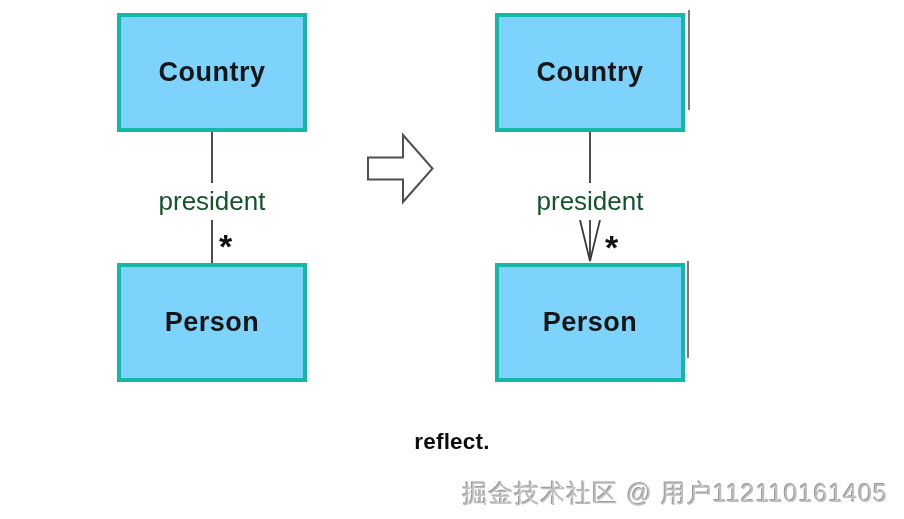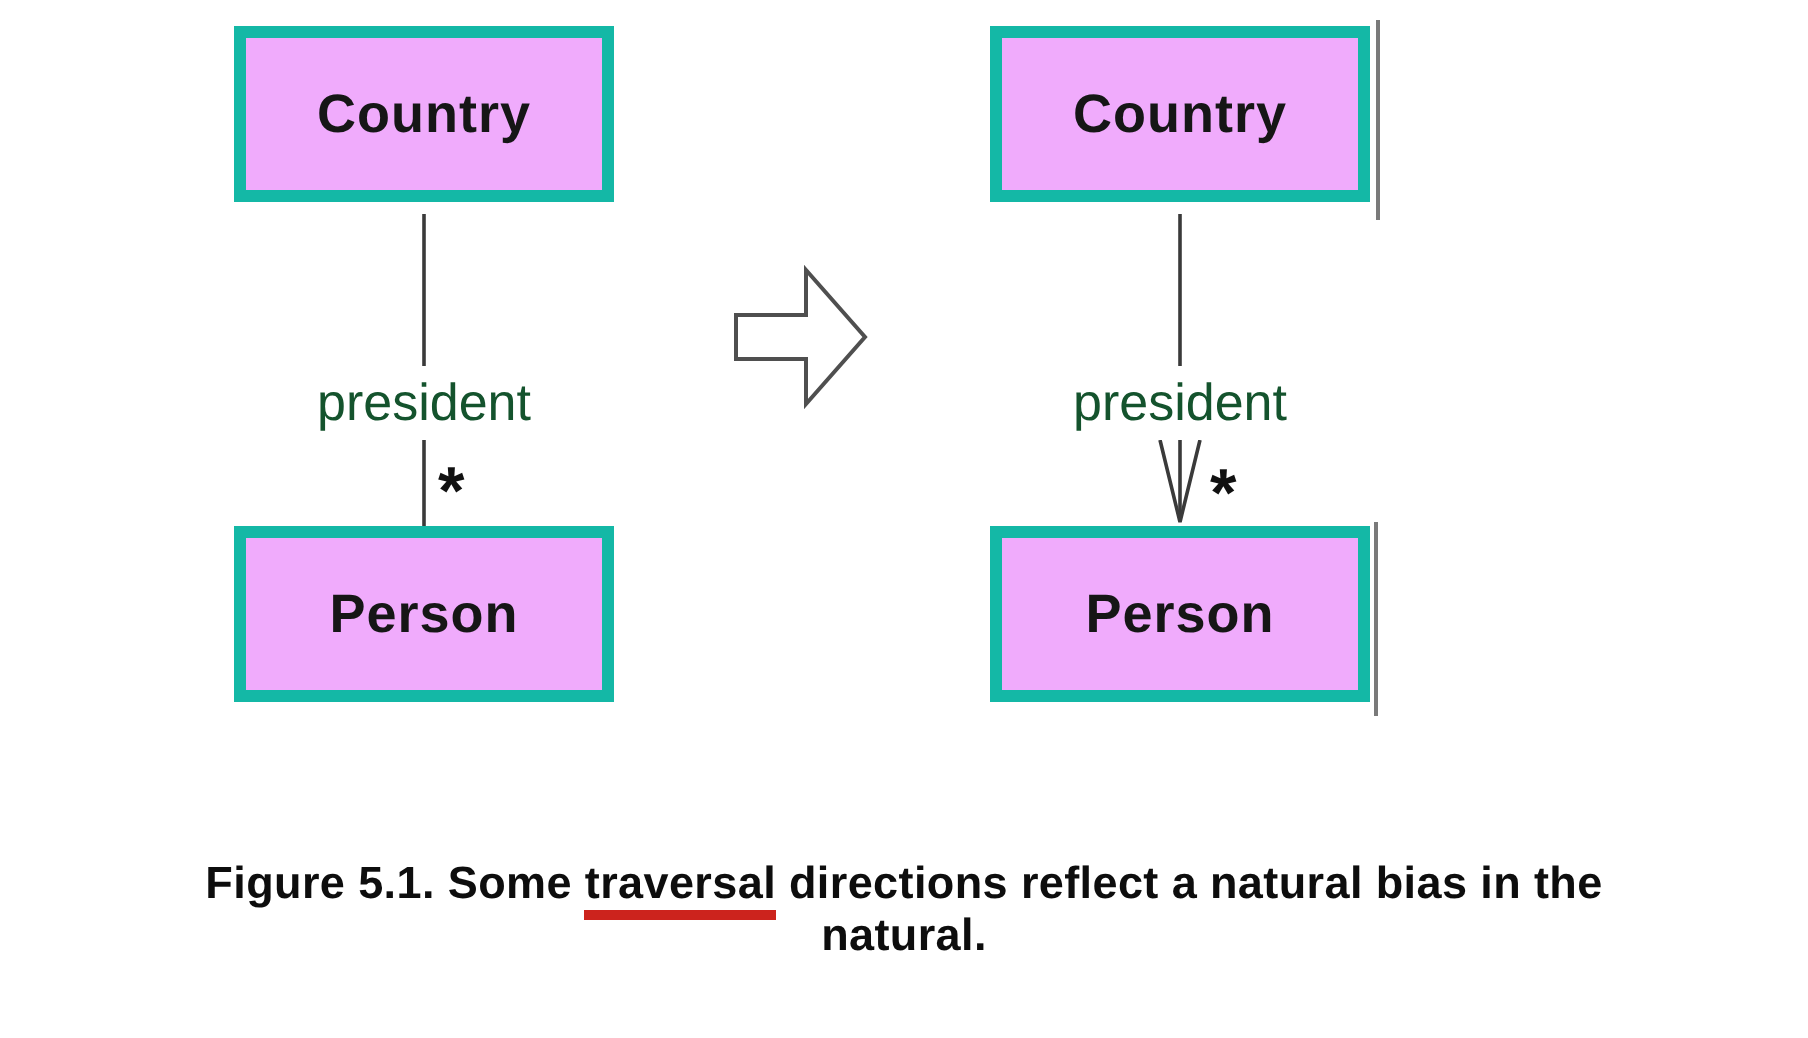--- a/index.html
+++ b/index.html
@@ -12,23 +12,23 @@
     font-family: "Liberation Sans", "DejaVu Sans", sans-serif;
   }
   .lines-layer {
     position: absolute;
     left: 0; top: 0;
     z-index: 1;
   }
   .class-box {
     position: absolute;
     width: 190px;
-    height: 88px;
-    border: 6px solid #14b8a6;
-    background: #f0abfc;
+    height: 119px;
+    border: 4px solid #14b8a6;
+    background: #7dd3fc;
     box-sizing: border-box;
     display: flex;
     align-items: center;
     justify-content: center;
     z-index: 2;
   }
   .class-box .class-label {
     font-size: 27px;
     font-weight: bold;
     color: #161616;
@@ -124,18 +124,18 @@
     <span class="class-label">Person</span>
   </div>
 
   <div class="assoc-label assoc-label-left">president</div>
   <div class="assoc-label assoc-label-right">president</div>
 
   <div class="multiplicity multiplicity-left">*</div>
   <div class="multiplicity multiplicity-right">*</div>
 
   <div class="caption">
-    <div><span>Figure 5.1. Some</span> <span class="underlined">traversal</span> <span>directions reflect a natural bias in the</span></div>
-    <div>natural.</div>
+    <div>reflect.</div>
   </div>
 
+  <div class="watermark">掘金技术社区 @ 用户112110161405</div>
 
 </div>
 
 </body></html>

